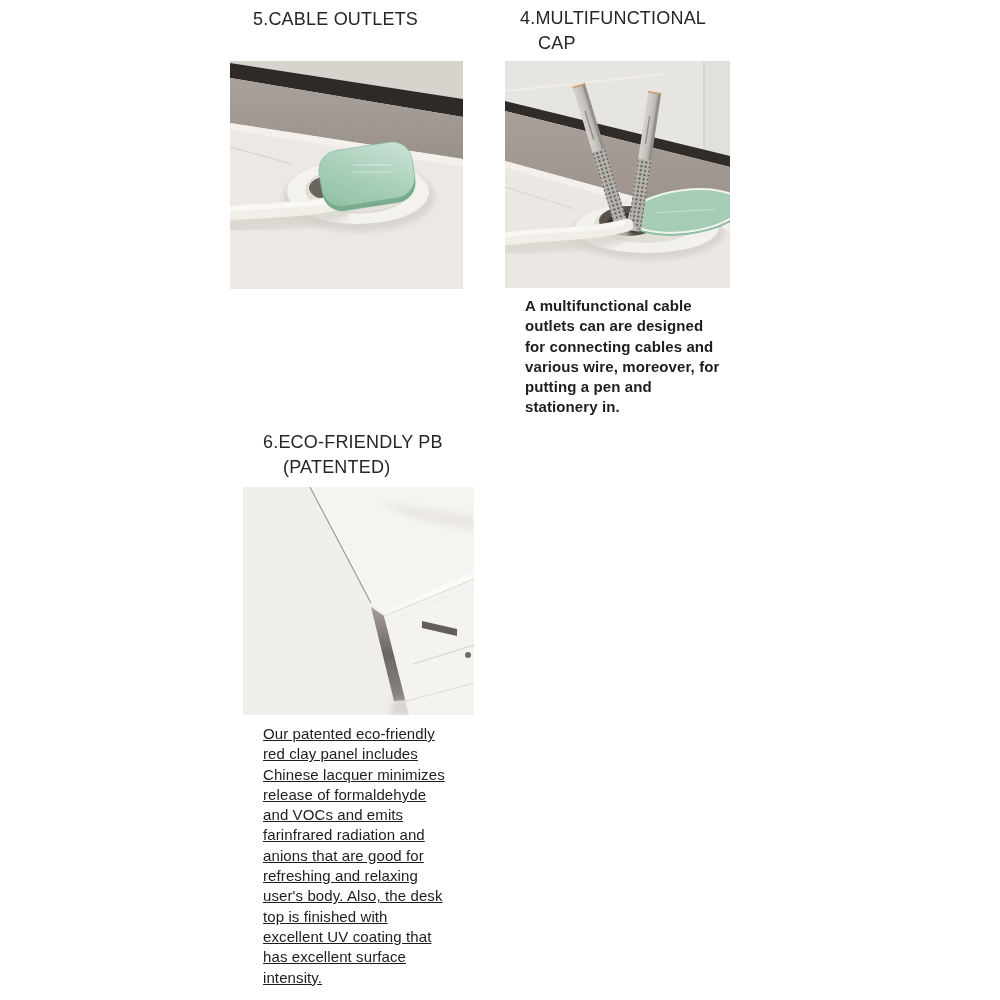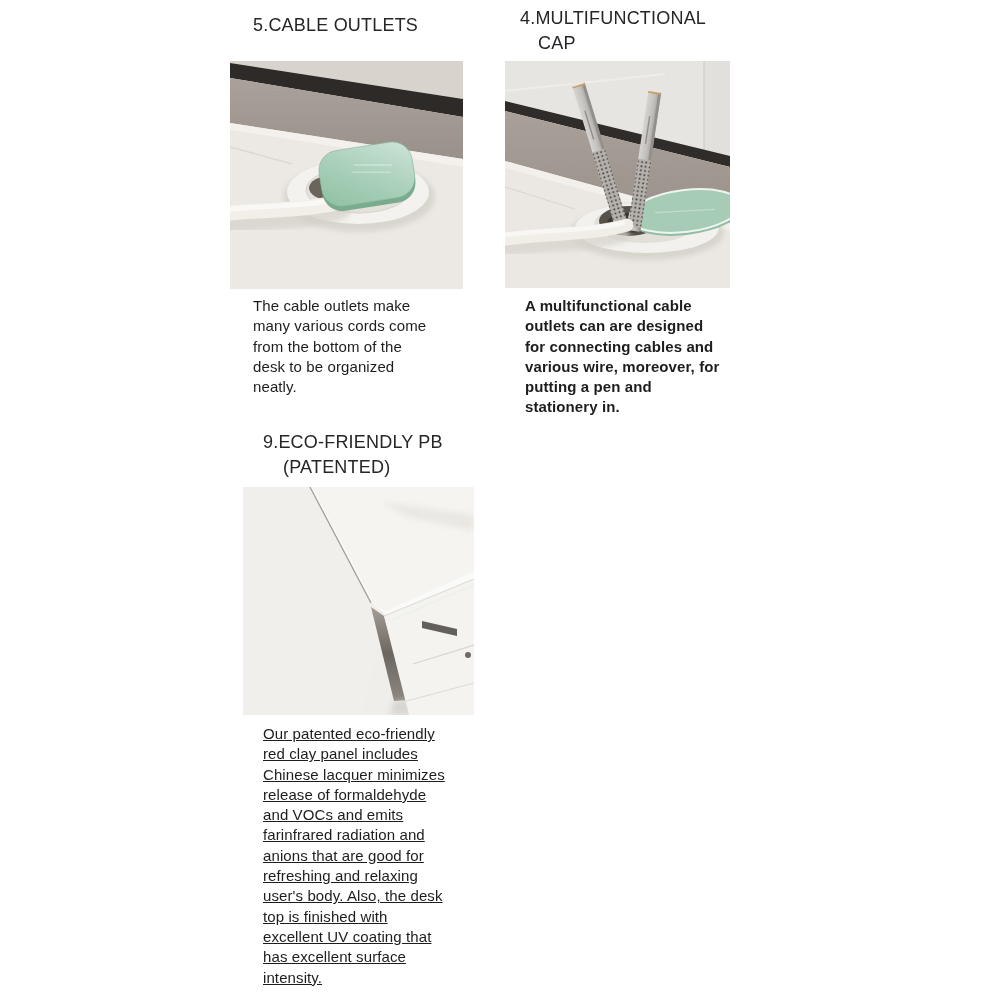--- a/index.html
+++ b/index.html
@@ -11,21 +11,21 @@
   .title.hang20{padding-left:20px;text-indent:-20px;}
   .desc{position:absolute;margin:0;font-size:15px;line-height:20.3px;color:#1d1d1d;
         white-space:pre-line;letter-spacing:.1px;}
   .photo{position:absolute;display:block;}
 </style>
 </head>
 <body>
 
 <div class="canvas">
 
-  <h2 class="title" style="left:253px;top:13px;">5.CABLE OUTLETS</h2>
+  <h2 class="title" style="left:253px;top:7px;">5.CABLE OUTLETS</h2>
 
   <svg class="photo" style="left:230px;top:61px;" width="233" height="228" viewBox="0 0 233 228" aria-hidden="true">
     <defs>
       <linearGradient id="capg1" x1="0" y1="1" x2="1" y2="0">
         <stop offset="0" stop-color="#8ec0a3"></stop>
           <stop offset="0.55" stop-color="#aed2bd"></stop>
         <stop offset="1" stop-color="#cfe5d8"></stop>
       </linearGradient>
       <linearGradient id="panelg1" x1="0" y1="0" x2="0" y2="1">
         <stop offset="0" stop-color="#aba39b"></stop>
@@ -59,25 +59,20 @@
     <path d="M0,152 C45,148 85,149 116,139" stroke="#f2efe9" stroke-width="15" fill="none" stroke-linecap="round"></path>
     <path d="M0,148 C45,144 85,145 112,137" stroke="#faf8f4" stroke-width="5" fill="none" stroke-linecap="round"></path>
     <g transform="translate(137,114) rotate(-9)">
       <rect x="-47" y="-24" width="94" height="56" rx="20" fill="#79ab8e"></rect>
       <rect x="-47" y="-29" width="94" height="56" rx="20" fill="url(#capg1)" stroke="#86b89b" stroke-width="0.6"></rect>
       <path d="M-12,-12 L26,-6" stroke="#ffffff" stroke-width="1.4" opacity="0.35"></path>
       <path d="M-14,-5 L24,1" stroke="#ffffff" stroke-width="1.4" opacity="0.3"></path>
     </g>
   </svg>
 
-  <p class="desc" style="left:253px;top:296px;width:215px;">The cable outlets make
-many various cords come
-from the bottom of the
-desk to be organized
-neatly.</p>
 
   <h2 class="title hang18" style="left:520px;top:6px;width:210px;">4.MULTIFUNCTIONAL
 CAP</h2>
 
   <svg class="photo" style="left:505px;top:61px;" width="225" height="227" viewBox="0 0 225 227" aria-hidden="true">
     <defs>
       <linearGradient id="panelg2" x1="0" y1="0" x2="0" y2="1">
         <stop offset="0" stop-color="#aaa29a"></stop>
           <stop offset="1" stop-color="#9a928a"></stop>
       </linearGradient>
@@ -142,21 +137,21 @@
     <path d="M0,174 C45,168 88,170 118,162" stroke="#f9f7f3" stroke-width="4.5" fill="none" stroke-linecap="round"></path>
   </svg>
 
   <p class="desc" style="left:525px;top:296px;width:215px;font-weight:bold;">A multifunctional cable
 outlets can are designed
 for connecting cables and
 various wire, moreover, for
 putting a pen and
 stationery in.</p>
 
-  <h2 class="title hang20" style="left:263px;top:430px;width:210px;">9.ECO-FRIENDLY PB
+  <h2 class="title hang20" style="left:263px;top:430px;width:210px;">6.ECO-FRIENDLY PB
 (PATENTED)</h2>
 
   <svg class="photo" style="left:243px;top:487px;" width="231" height="228" viewBox="0 0 231 228" aria-hidden="true">
     <defs>
       <linearGradient id="sliverg" x1="0" y1="0" x2="0" y2="1">
         <stop offset="0" stop-color="#a49e97"></stop>
           <stop offset="0.5" stop-color="#6b665f"></stop>
         <stop offset="1" stop-color="#8d8881"></stop>
       </linearGradient>
       <filter id="soft3" x="-40%" y="-40%" width="180%" height="180%">

